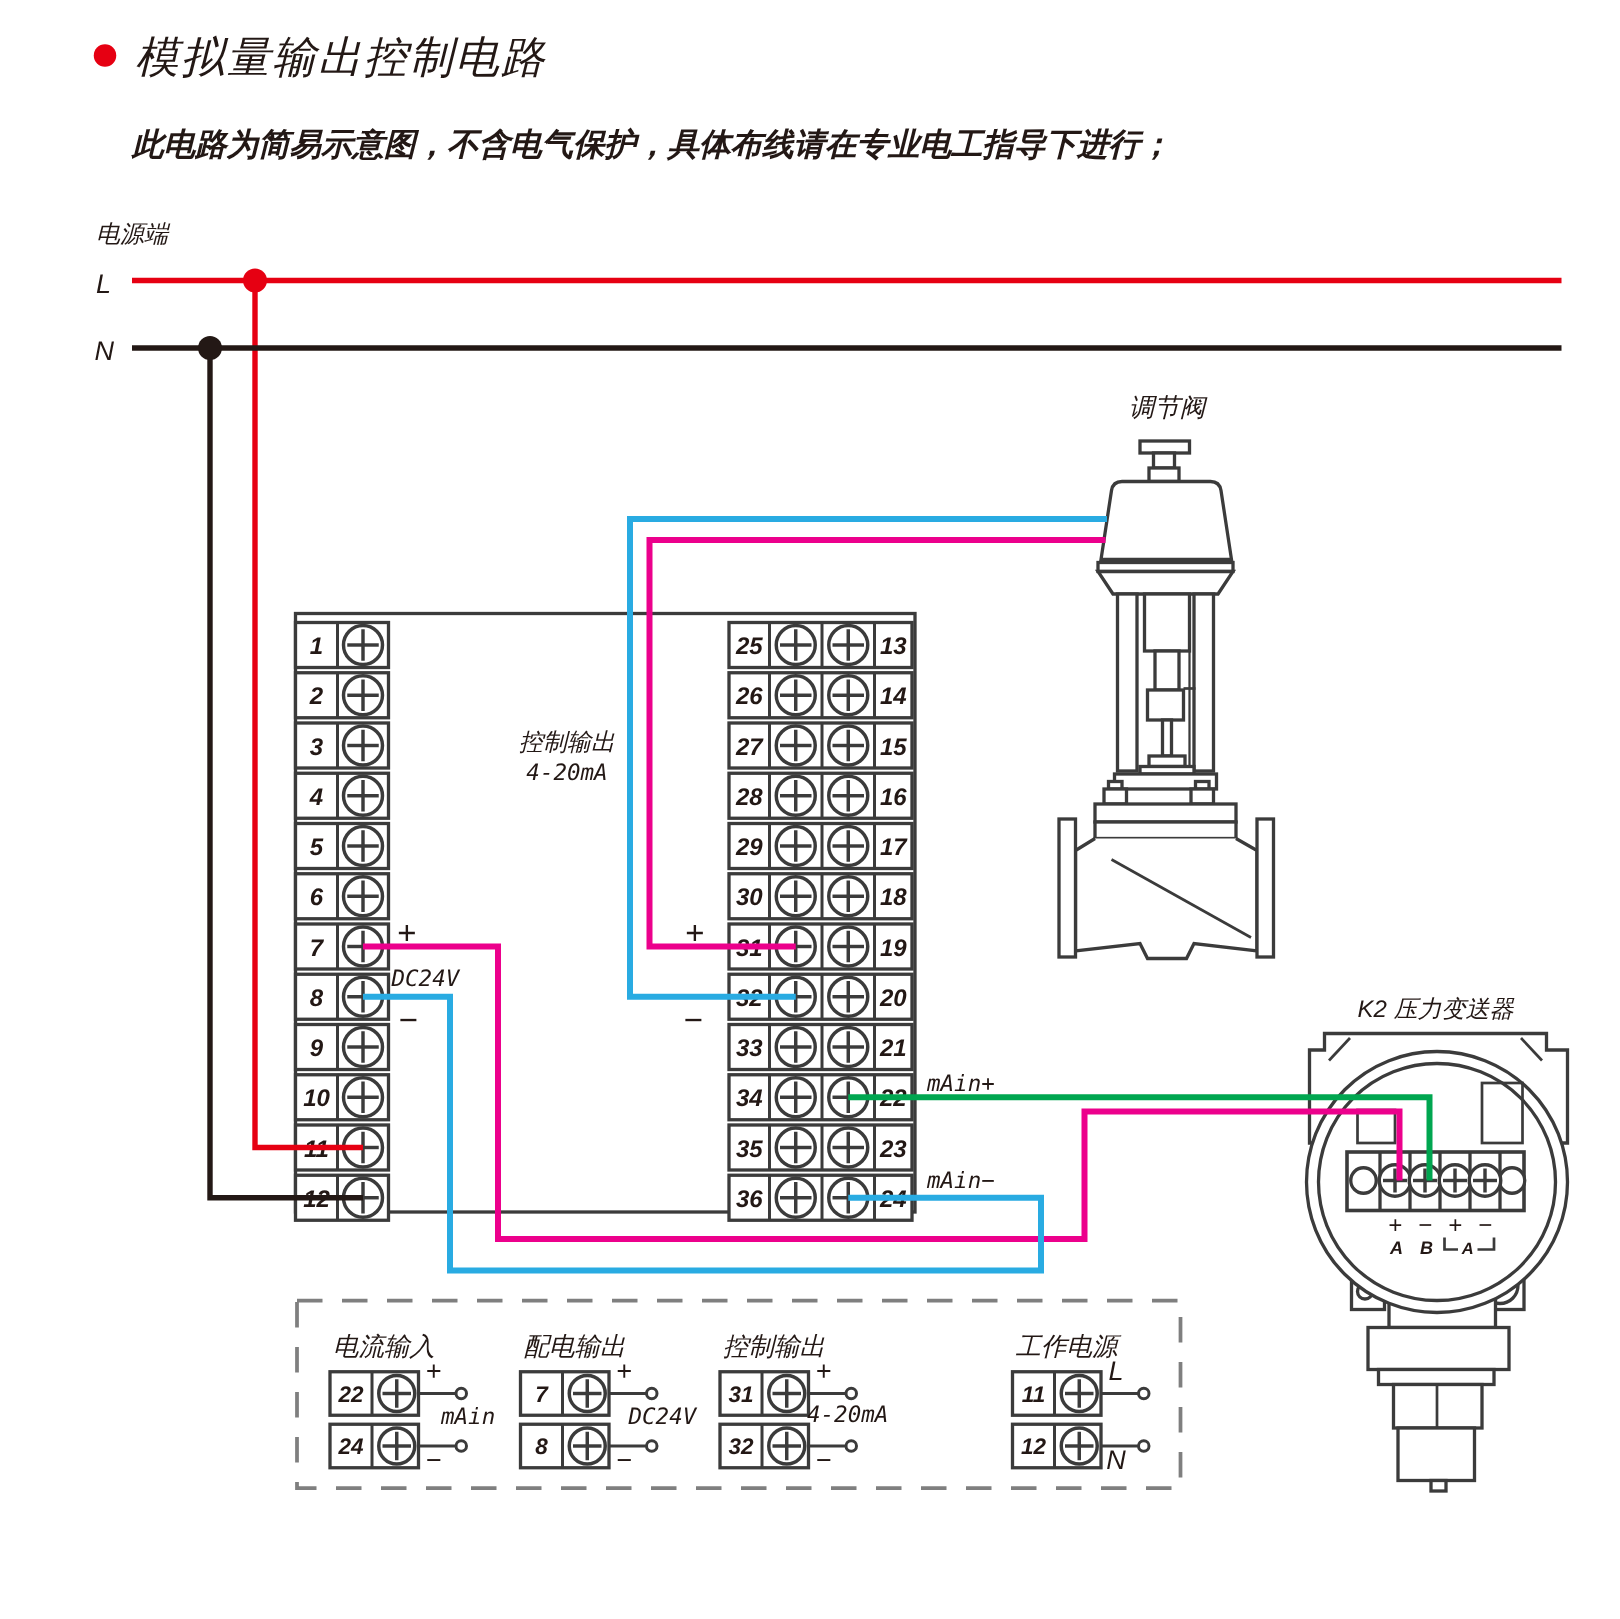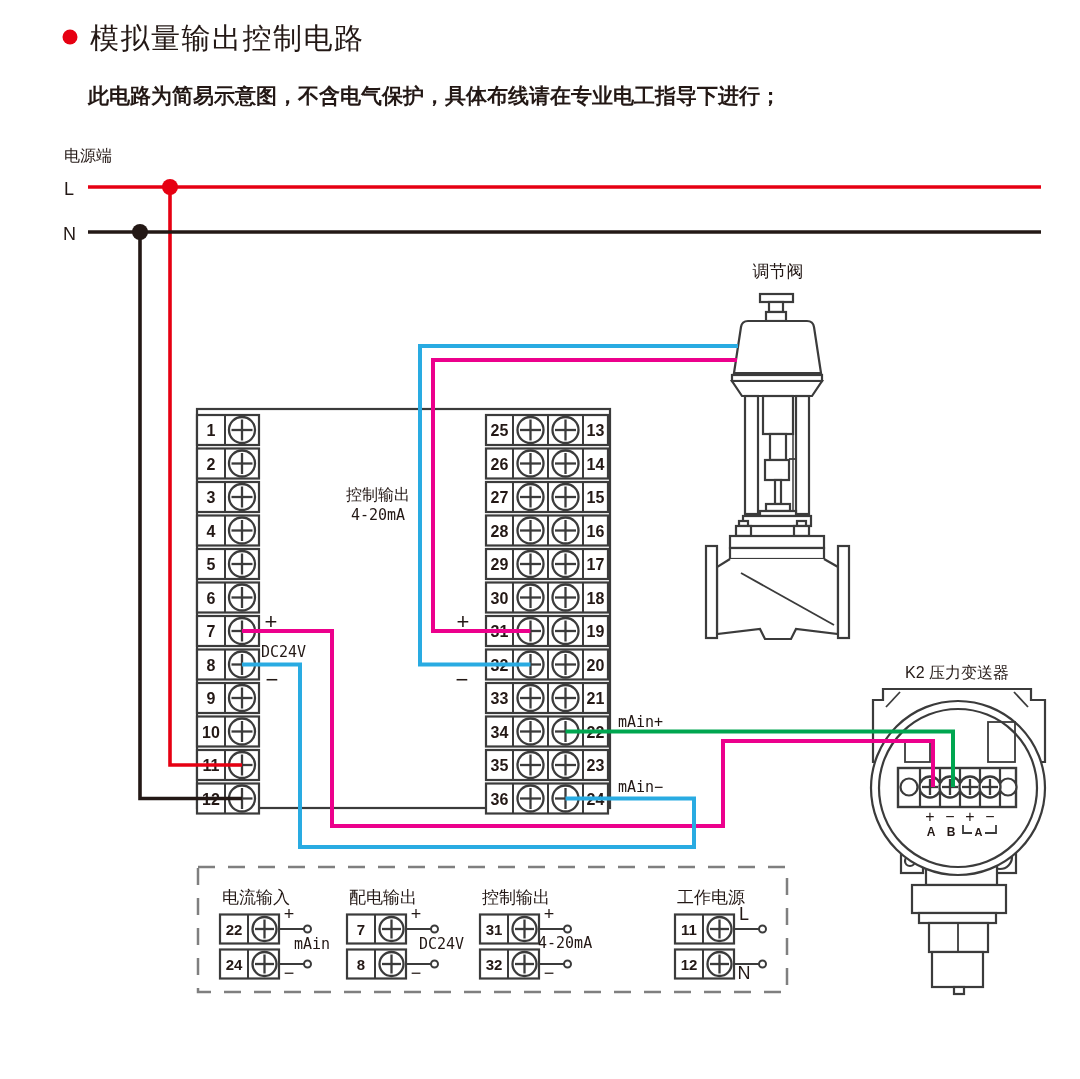--- a/index.html
+++ b/index.html
@@ -1,17 +1,17 @@
 <!DOCTYPE html>
 <html style="--accent: #e60012; --wl: #e60012; --wn: #231815; --wp: #ec008c; --wb: #29abe2; --wg: #00a650; --art: #3b3b3b; --txt: #231815; --dash: #7f7f7f;"><head>
 <meta charset="utf-8">
 <style>
   html,body{margin:0;padding:0;background:#fff;}
   .canvas{position:relative;width:1080px;height:1079px;background:#fff;overflow:hidden;
-          font-family:"Liberation Sans",sans-serif;}
+          font-family:"Liberation Sans",sans-serif;font-style:italic;}
   svg{display:block;}
   text{fill:var(--txt);}
   .cjk{font-family:"Liberation Sans",sans-serif;}
   .mono{font-family:"DejaVu Sans Mono",monospace;}
   .num{font-family:"Liberation Sans",sans-serif;font-weight:bold;}
   .art{stroke:var(--art);fill:none;}
   .artf{stroke:var(--art);fill:#fff;}
   .w{fill:none;stroke-width:4;stroke-linecap:butt;stroke-linejoin:miter;}
   .wl{stroke:var(--wl);stroke-width:3.6;}
   .wn{stroke:var(--wn);stroke-width:3.6;}

